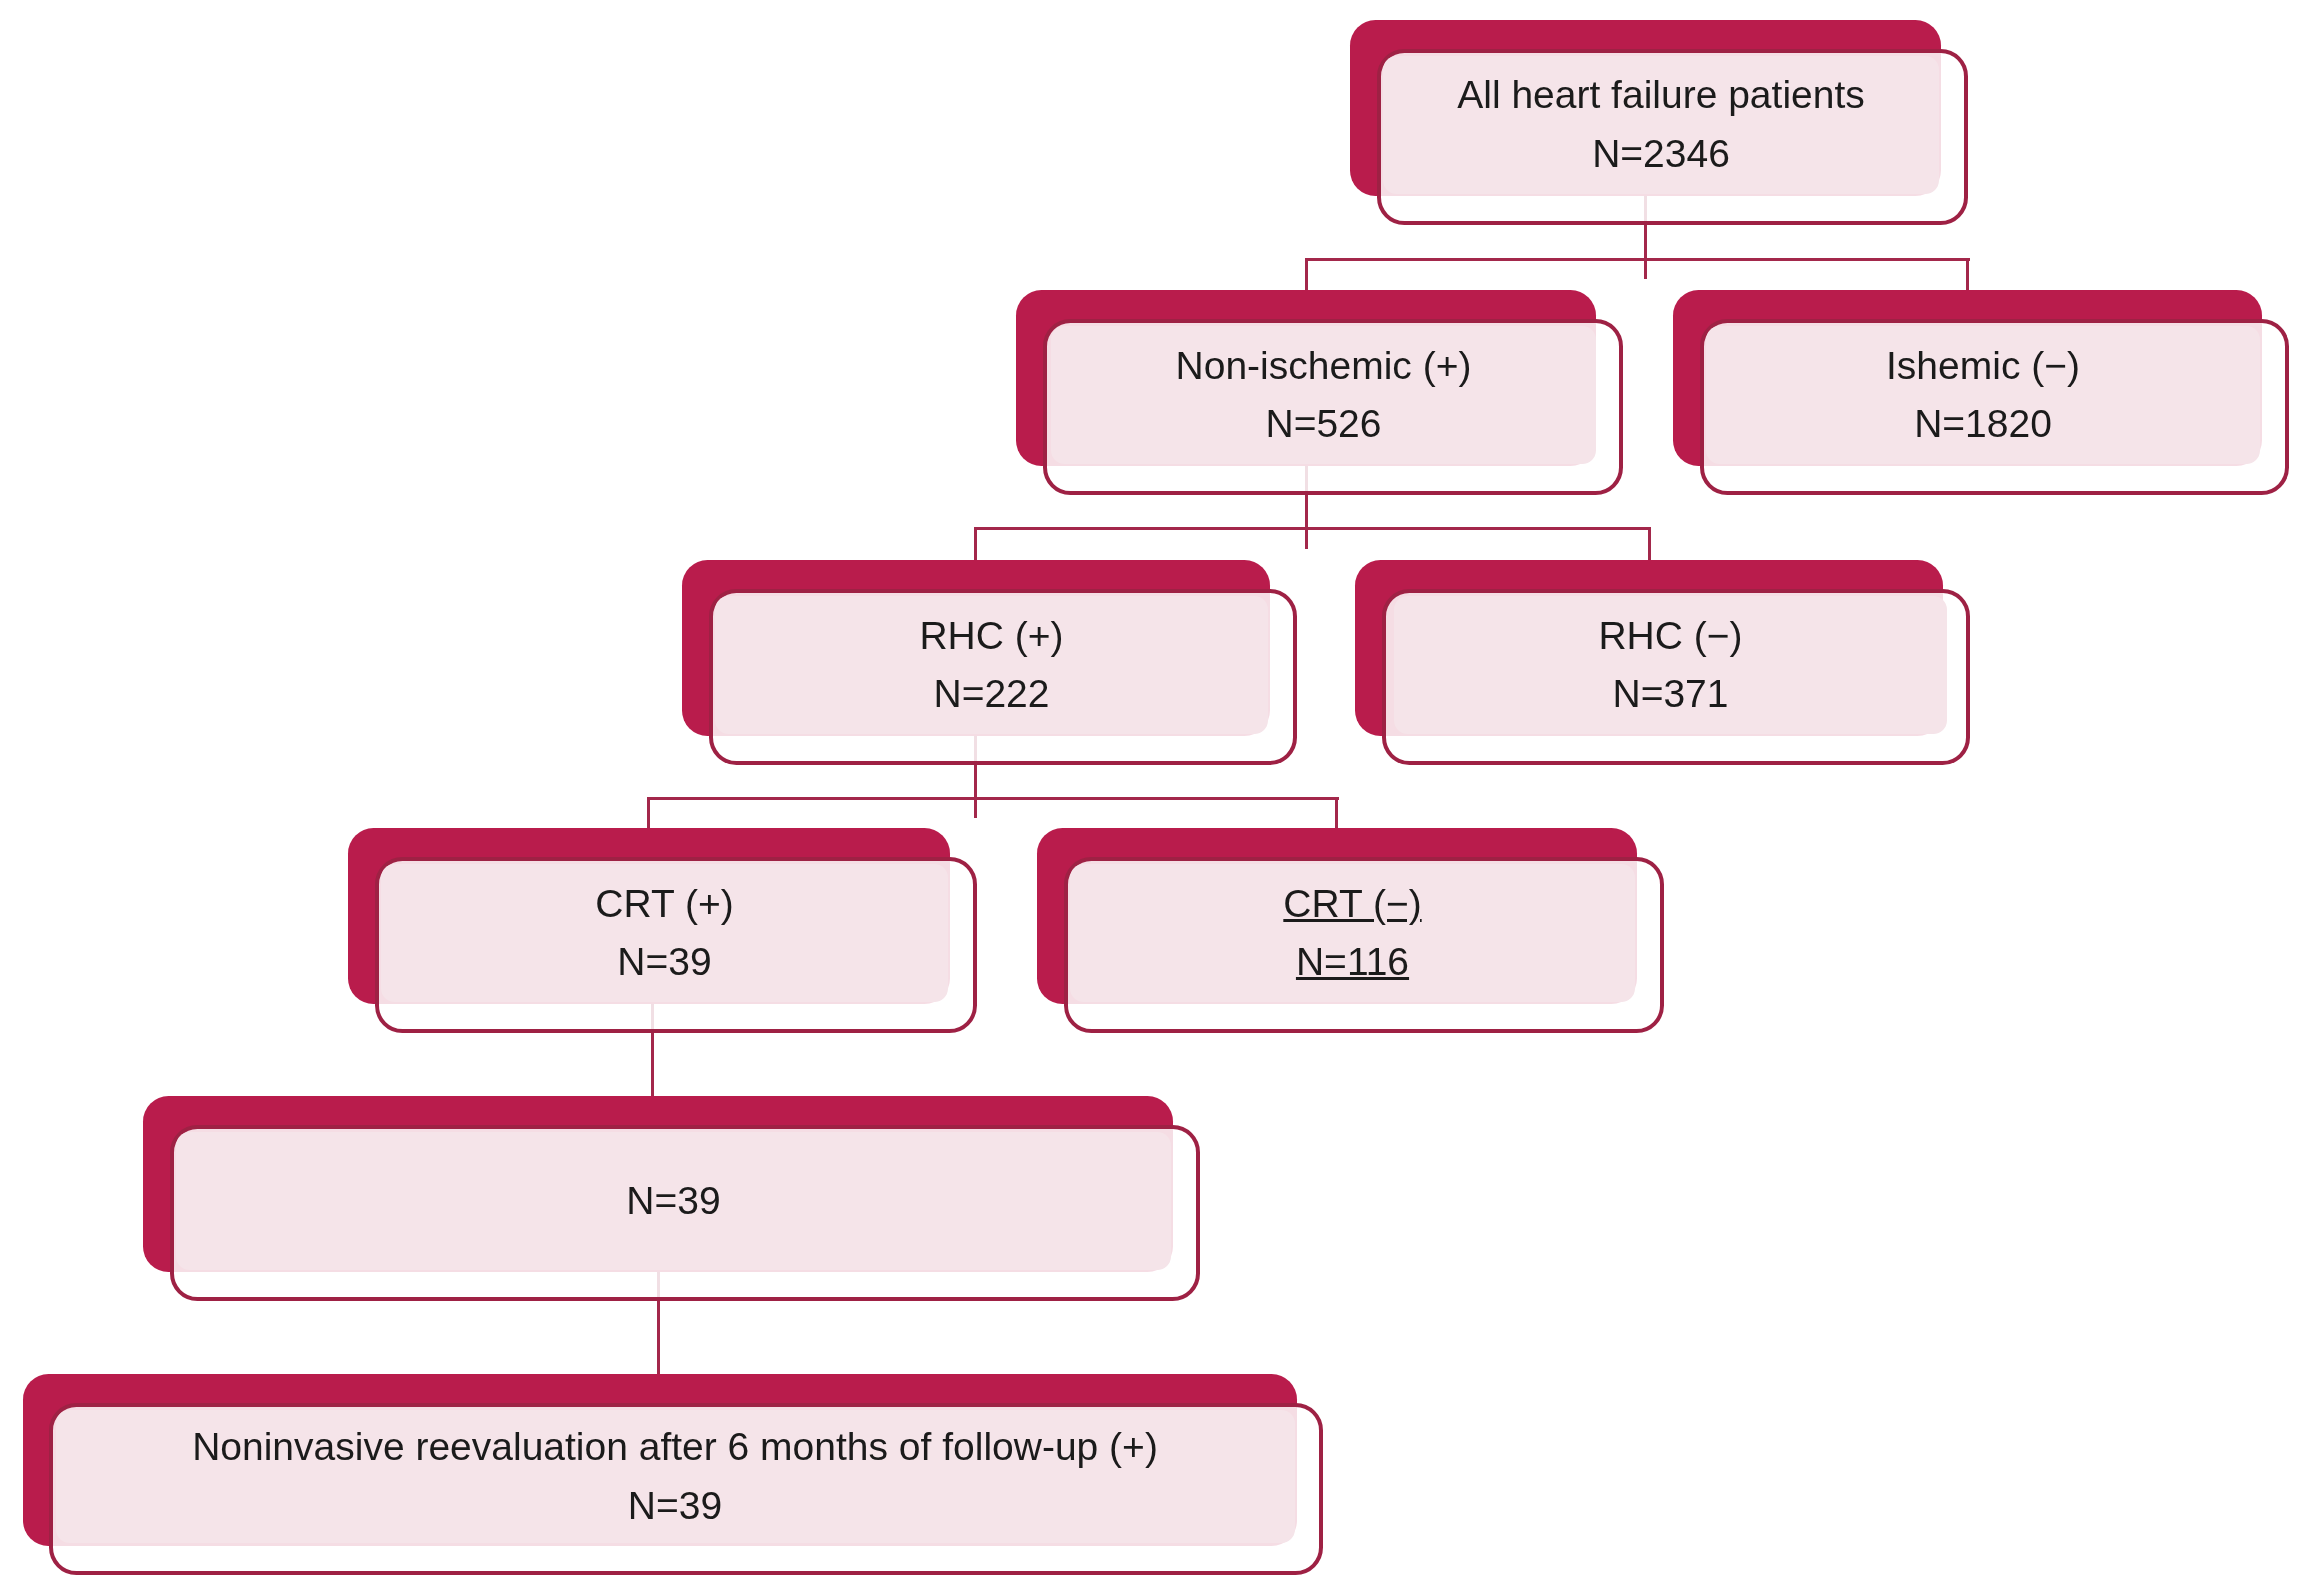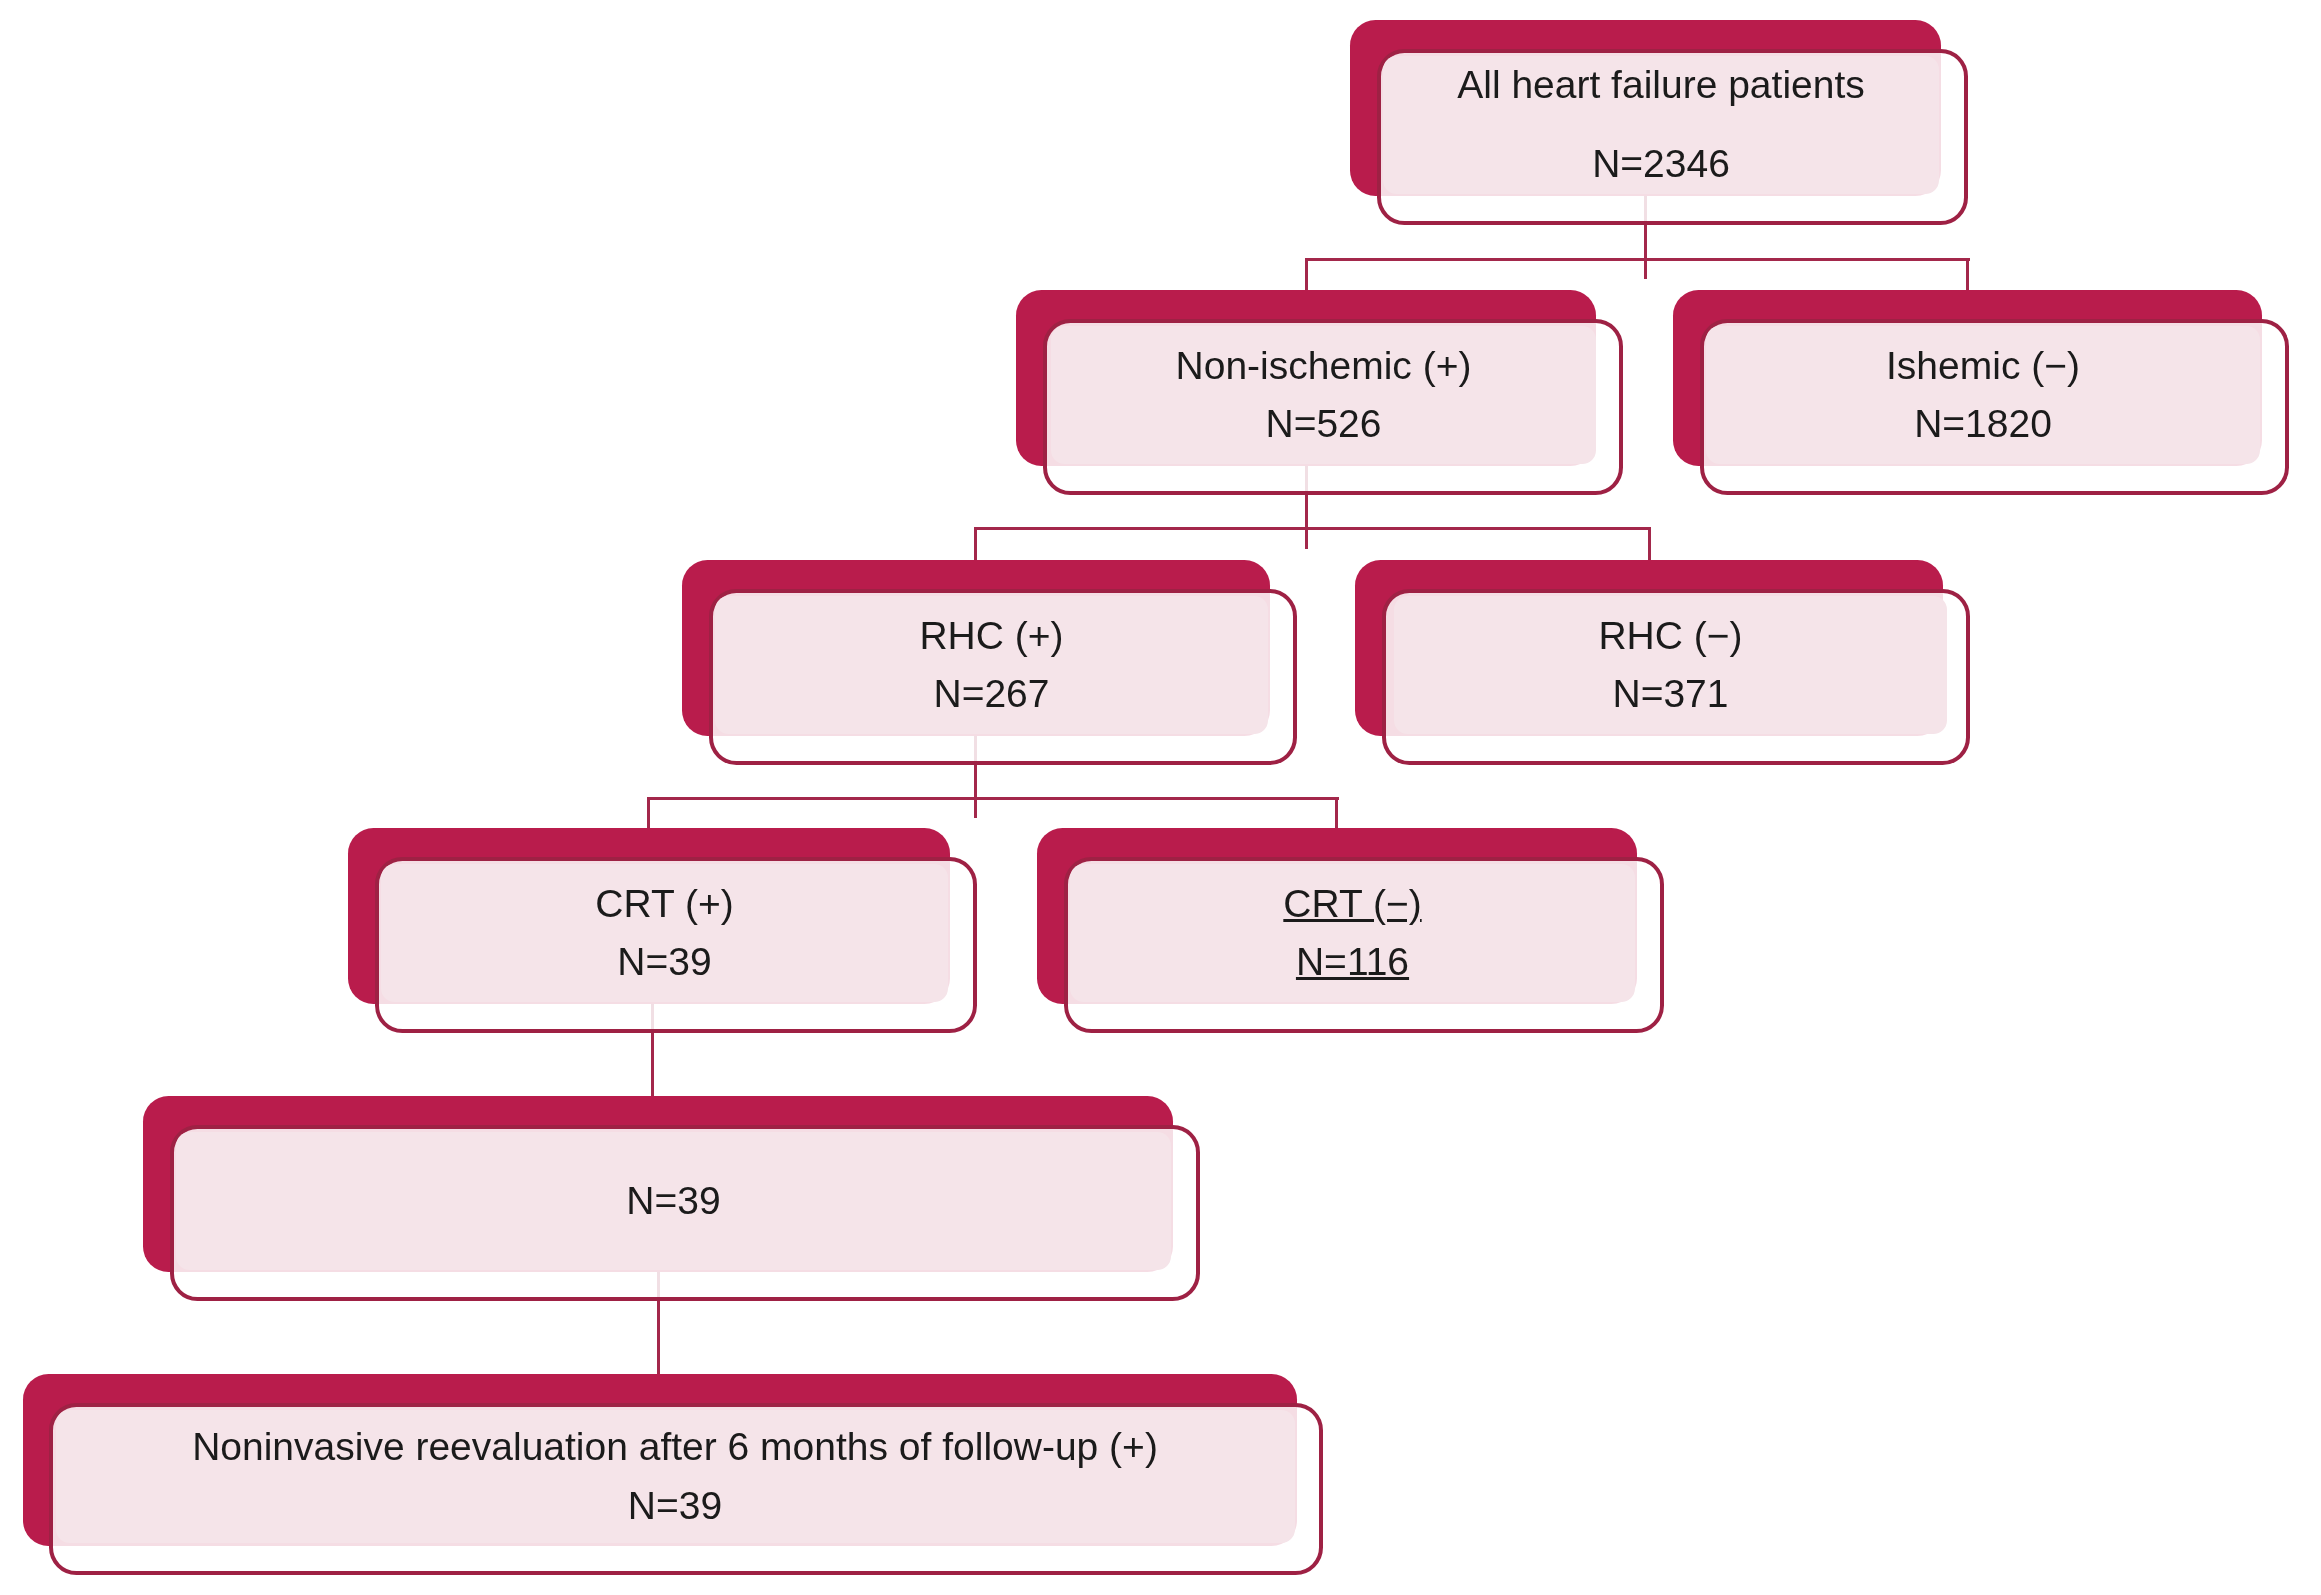--- a/index.html
+++ b/index.html
@@ -59,21 +59,21 @@
   <div class="edge" style="left:647px; top:797px; width:692px; height:2.9px;"></div>
   <div class="edge" style="left:647px; top:797px; width:2.9px; height:33px;"></div>
   <div class="edge" style="left:1335px; top:797px; width:2.9px; height:33px;"></div>
 
   <div class="edge faintable" style="left:651px; top:1003px; width:2.9px; height:95px;"></div>
   <div class="edge faintable" style="left:657px; top:1270px; width:2.9px; height:106px;"></div>
 
   <div class="node" style="left:1350px; top:19.6px; width:617px; height:206px;">
     <div class="shadow" style="width:591px; height:176px;"></div>
     <div class="face" style="left:26.5px; top:29px; width:591px; height:176px;"></div>
-    <div class="body" style="left:33px; top:36px; width:556px; height:138px;justify-content:space-between;">
+    <div class="body" style="left:33px; top:36px; width:556px; height:138px;">
       <div>All heart failure patients</div>
       <div>N=2346</div>
     </div>
   </div>
 
   <div class="node" style="left:1016px; top:290px; width:607px; height:206px;">
     <div class="shadow" style="width:580px; height:176px;"></div>
     <div class="face" style="left:26.5px; top:29px; width:580px; height:176px;"></div>
     <div class="body" style="left:35px; top:36px; width:545px; height:138px;">
       <div>Non-ischemic (+)</div>
@@ -88,21 +88,21 @@
       <div>Ishemic (−)</div>
       <div>N=1820</div>
     </div>
   </div>
 
   <div class="node" style="left:682px; top:560px; width:615px; height:206px;">
     <div class="shadow" style="width:588px; height:176px;"></div>
     <div class="face" style="left:26.5px; top:29px; width:588px; height:176px;"></div>
     <div class="body" style="left:33px; top:36px; width:553px; height:138px;">
       <div>RHC (+)</div>
-      <div>N=267</div>
+      <div>N=222</div>
     </div>
   </div>
 
   <div class="node" style="left:1355px; top:560px; width:615px; height:206px;">
     <div class="shadow" style="width:588px; height:176px;"></div>
     <div class="face" style="left:26.5px; top:29px; width:588px; height:176px;"></div>
     <div class="body" style="left:39px; top:36px; width:553px; height:138px;">
       <div>RHC (−)</div>
       <div>N=371</div>
     </div>

